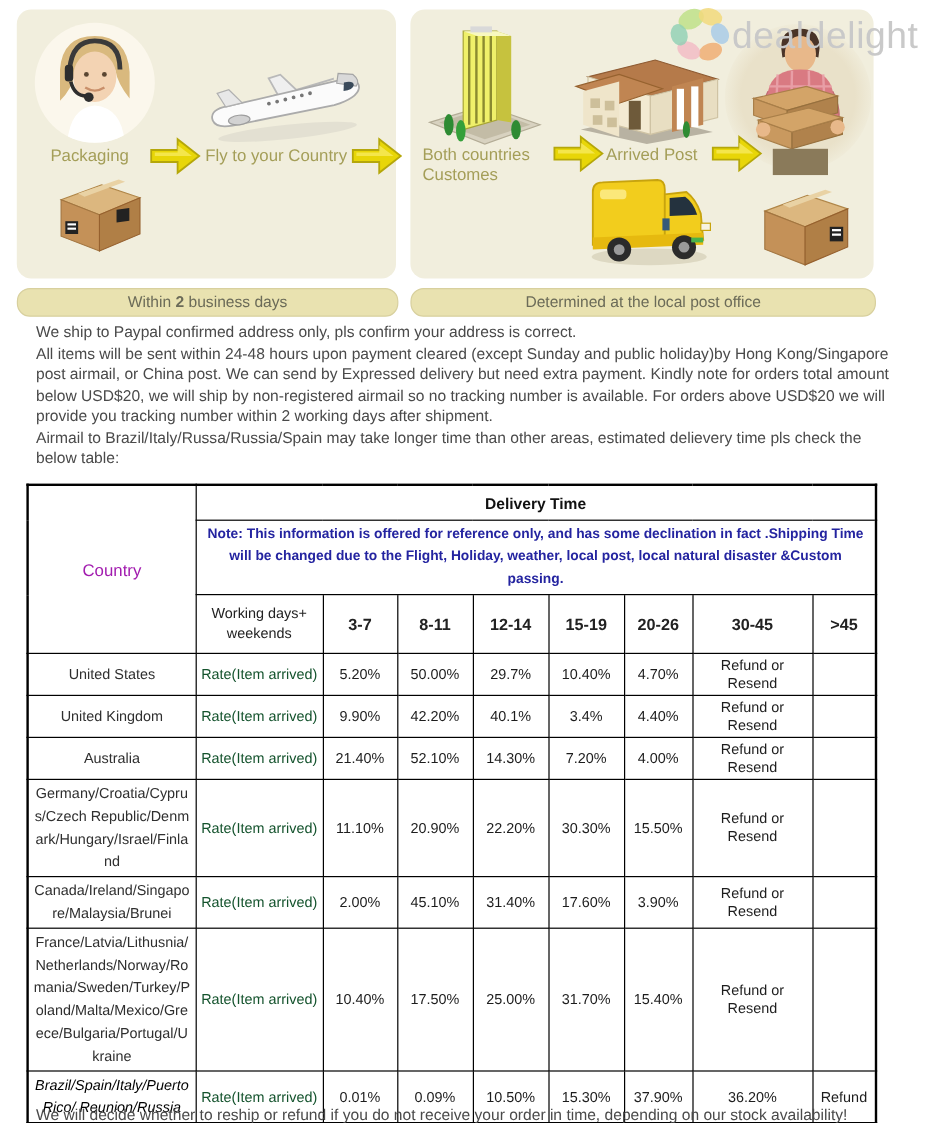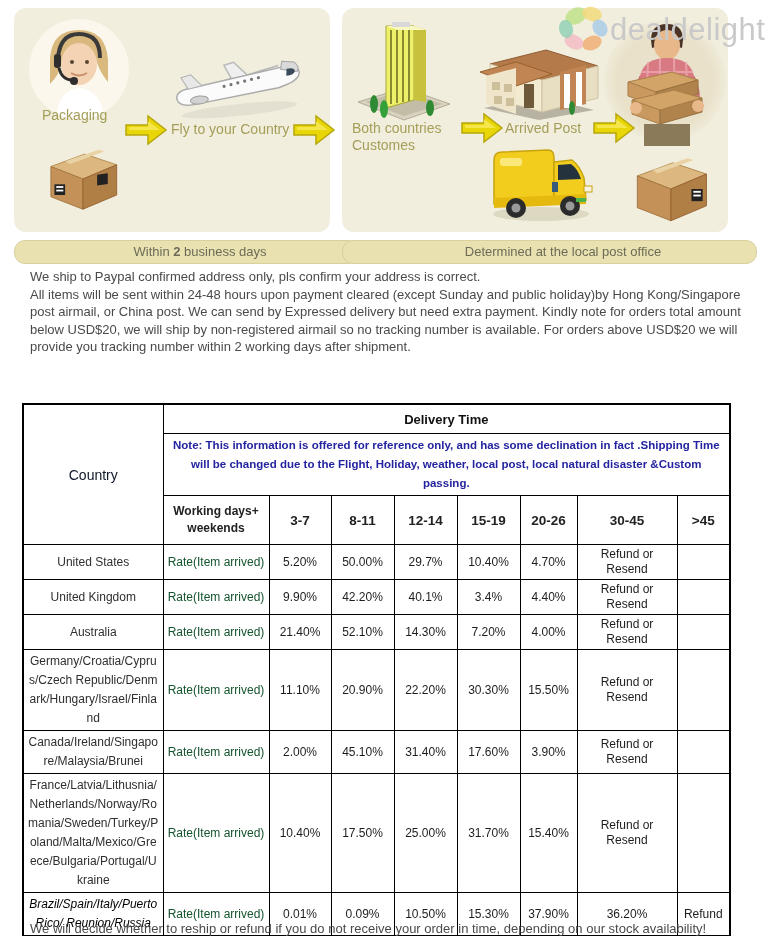--- a/index.html
+++ b/index.html
@@ -15,41 +15,41 @@
   .panel-left{left:14px;width:316px;}
   .panel-right{left:342px;width:386px;}
   .pp{position:absolute;}
   .step-label{position:absolute;font-size:14px;color:#a49e58;line-height:17px;}
   .vignette{position:absolute;border-radius:50%;}
   .vig-man{left:262px;top:12px;width:122px;height:122px;
            background:radial-gradient(circle,#e9e1c9 55%,rgba(233,225,201,0) 75%);}
 
   
   .banner{position:absolute;top:240px;height:22px;background:#e9e2b0;border:1px solid #d8d09e;
-          border-radius:11px;text-align:center;font-size:13px;line-height:21px;color:#6b6b58;z-index:1;padding-left:27px;}
+          border-radius:11px;text-align:center;font-size:13px;line-height:21px;color:#6b6b58;z-index:1;}
   .banner-left{left:14px;width:316px;}
   .banner-right{left:342px;width:386px;}
 
   
   .paragraphs{position:absolute;left:30px;top:268px;width:718px;font-size:13px;
               line-height:17.5px;color:#4a4a4a;}
   .paragraphs div{margin:0;}
   .footer-note{position:absolute;left:30px;top:896px;width:718px;font-size:13px;
                line-height:17px;color:#4a4a4a;margin-top:24px;}
 
   
   table.delivery{position:absolute;left:22px;top:403px;width:707px;border-collapse:collapse;
                  table-layout:fixed;border:2px solid #000;background:#fff;}
   table.delivery th,table.delivery td{border:1px solid #000;padding:2px 3px;text-align:center;
                  vertical-align:middle;overflow:hidden;}
-  .th-country{font-size:14px;font-weight:normal;color:#0f172a;}
+  .th-country{font-size:14px;font-weight:normal;color:#a21caf;}
   .th-dt{height:24px;font-size:13px;font-weight:bold;color:#111;margin-left:12px;}
   .td-note{height:42px;font-size:11.5px;font-weight:bold;color:#2424a0;line-height:19px;padding:2px 10px;}
   .r-sub th{height:44px;color:#222;}
-  .s0{font-size:12px;font-weight:bold;line-height:17px;}
+  .s0{font-size:12px;font-weight:normal;line-height:17px;}
   .s1,.s2,.s3,.s4,.s5,.s6,.s7{font-size:13.5px;font-weight:bold;}
   .c-country{font-size:12px;color:#2f2f2f;line-height:19px;word-break:break-all;padding:2px 4px;}
   .c-country.red{color:#000000;font-style:italic;}
   .c-rate{font-size:12px;color:#14532d;line-height:15px;}
   .c-val{font-size:12px;color:#1d1d1d;line-height:15px;}
   tr.single{height:23px;}
 </style>
 </head>
 <body>
 
@@ -101,21 +101,21 @@
           <circle cx="69" cy="40" r="1.6" fill="#777"></circle>
         <circle cx="76" cy="39" r="1.6" fill="#777"></circle>
           <circle cx="83" cy="38" r="1.6" fill="#777"></circle>
         <circle cx="90" cy="37" r="1.6" fill="#777"></circle>
           <circle cx="97" cy="36" r="1.6" fill="#777"></circle>
         <path d="M126 30 Q134 29 134 33 Q133 37 125 37 Z" fill="#3a4a5a"></path>
         <ellipse cx="36" cy="52" rx="9" ry="4" fill="#d2d2d2" stroke="#9e9e9e"></ellipse>
       </g>
     </svg>
 
-    <span class="step-label" style="left:28px;top:99px;">Packaging</span>
+    <span class="step-label" style="left:28px;top:113px;">Packaging</span>
     <svg class="pp" style="left:110px;top:106px;" width="44" height="32" viewBox="0 0 44 32">
       <polygon points="2,11 24,11 24,2 42,16 24,30 24,21 2,21" fill="#e8d608" stroke="#b5a70a" stroke-width="1.5"></polygon>
       <polygon points="5,13 24,13 24,7 36,16 24,16 5,16" fill="#f6ea5c" opacity=".8"></polygon>
     </svg>
     <span class="step-label" style="left:157px;top:113px;">Fly to your Country</span>
     <svg class="pp" style="left:278px;top:106px;" width="44" height="32" viewBox="0 0 44 32">
       <polygon points="2,11 24,11 24,2 42,16 24,30 24,21 2,21" fill="#e8d608" stroke="#b5a70a" stroke-width="1.5"></polygon>
       <polygon points="5,13 24,13 24,7 36,16 24,16 5,16" fill="#f6ea5c" opacity=".8"></polygon>
     </svg>
 
@@ -233,20 +233,21 @@
         <rect x="70" y="42" width="8" height="2" fill="#fff"></rect>
     </svg>
   </div>
 
   <div class="banner banner-left"><span>Within </span><b>2</b><span> business days</span></div>
   <div class="banner banner-right">Determined at the local post office</div>
 
   <div class="paragraphs">
     <div>We ship to Paypal confirmed address only, pls confirm your address is correct.</div>
     <div>All items will be sent within 24-48 hours upon payment cleared (except Sunday and public holiday)by Hong Kong/Singapore post airmail, or China post. We can send by Expressed delivery but need extra payment. Kindly note for orders total amount below USD$20, we will ship by non-registered airmail so no tracking number is available. For orders above USD$20 we will provide you tracking number within 2 working days after shipment.</div>
+    <div>Airmail to Brazil/Italy/Russa/Russia/Spain may take longer time than other areas, estimated delievery time pls check the below table:</div>
   </div>
 
   <table class="delivery">
     <colgroup>
       <col style="width:140px">
         <col style="width:106px">
         <col style="width:62px">
         <col style="width:63px">
       <col style="width:63px">
         <col style="width:63px">

